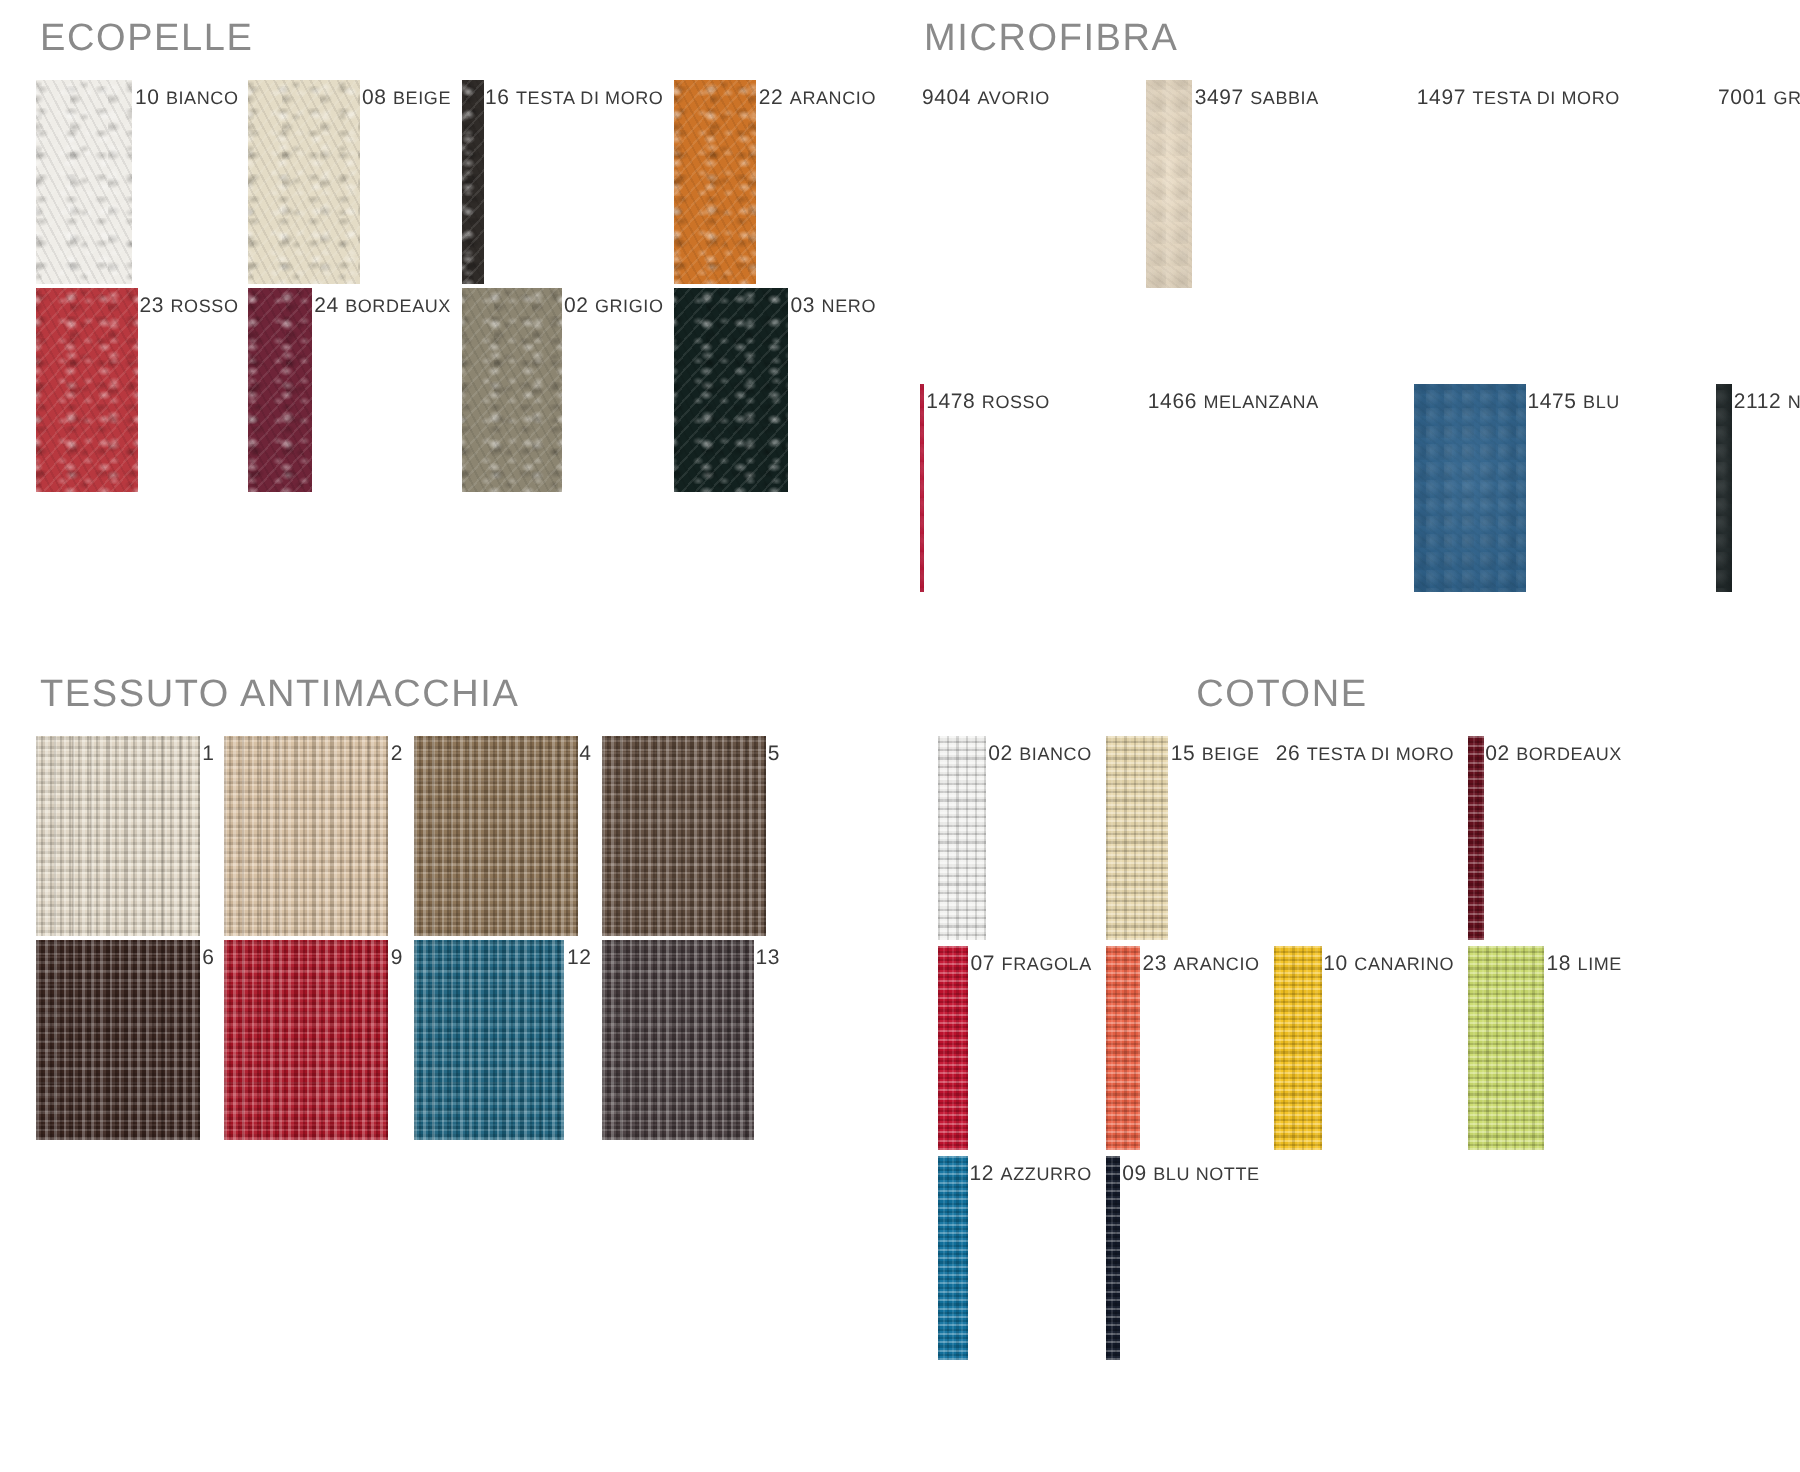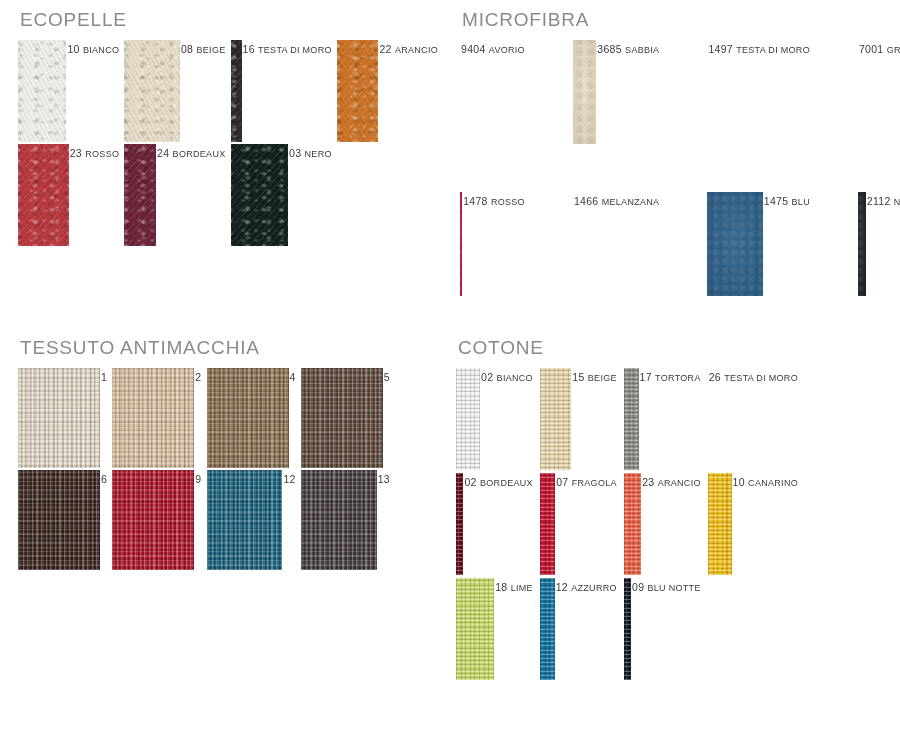--- a/index.html
+++ b/index.html
@@ -22,21 +22,21 @@
     padding-left: 46px;
   }
 
   
   .section {
     position: absolute;
   }
   .sec-ecopelle     { left: 18px;  top: 10px; width: 420px; }
   .sec-microfibra   { left: 460px; top: 10px; width: 368px; }
   .sec-tessuto      { left: 18px;  top: 338px; width: 372px; }
-  .sec-cotone       { left: 456px; top: 338px; width: 342px; }
+  .sec-cotone       { left: 469px; top: 338px; width: 342px; text-align: center; }
 
   .sec-title {
     font-size: 19px;
     letter-spacing: 0.8px;
     color: #8a8a8a;
     font-weight: 400;
     line-height: 1;
     white-space: nowrap;
     margin: 0 0 11px 2px;
     font-stretch: condensed;
@@ -209,36 +209,40 @@
         </div>
         <div class="cell">
           <div class="swatch tex-leather" style="background-color: rgb(184, 56, 63);"></div>
           <div class="label"><span class="code">23 </span><span class="nm">ROSSO</span></div>
         </div>
         <div class="cell">
           <div class="swatch tex-leather" style="background-color: rgb(110, 36, 56);"></div>
           <div class="label"><span class="code">24 </span><span class="nm">BORDEAUX</span></div>
         </div>
         <div class="cell">
+          <div class="swatch tex-leather" style="background-color: rgb(140, 133, 113);"></div>
+          <div class="label"><span class="code">02 </span><span class="nm">GRIGIO</span></div>
+        </div>
+        <div class="cell">
           <div class="swatch tex-leather" style="background-color: rgb(18, 33, 31);"></div>
           <div class="label"><span class="code">03 </span><span class="nm">NERO</span></div>
         </div>
       </div>
   </div>
 
   <div class="section sec-microfibra">
     <div class="sec-title">MICROFIBRA</div>
     <div class="grid grid-microfibra">
         <div class="cell">
           <div class="swatch tex-suede" style="background-color: rgb(237, 233, 225);"></div>
           <div class="label"><span class="code">9404 </span><span class="nm">AVORIO</span></div>
         </div>
         <div class="cell">
           <div class="swatch tex-suede" style="background-color: rgb(234, 220, 197);"></div>
-          <div class="label"><span class="code">3685 </span><span class="nm">SABBIA</span></div>
+          <div class="label"><span class="code">3497 </span><span class="nm">SABBIA</span></div>
         </div>
         <div class="cell">
           <div class="swatch tex-suede" style="background-color: rgb(64, 41, 28);"></div>
           <div class="label"><span class="code">1497 </span><span class="nm">TESTA DI MORO</span></div>
         </div>
         <div class="cell">
           <div class="swatch tex-suede short" style="background-color: rgb(90, 106, 106);"></div>
           <div class="label"><span class="code">7001 </span><span class="nm">GRIGIO</span></div>
         </div>
         <div class="cell">
@@ -303,24 +307,20 @@
     <div class="grid grid-cotone">
         <div class="cell">
           <div class="swatch tex-canvas" style="background-color: rgb(242, 242, 240);"></div>
           <div class="label"><span class="code">02 </span><span class="nm">BIANCO</span></div>
         </div>
         <div class="cell">
           <div class="swatch tex-canvas" style="background-color: rgb(232, 216, 174);"></div>
           <div class="label"><span class="code">15 </span><span class="nm">BEIGE</span></div>
         </div>
         <div class="cell">
-          <div class="swatch tex-canvas" style="background-color: rgb(142, 140, 133);"></div>
-          <div class="label"><span class="code">17 </span><span class="nm">TORTORA</span></div>
-        </div>
-        <div class="cell">
           <div class="swatch tex-canvas" style="background-color: rgb(58, 35, 23);"></div>
           <div class="label"><span class="code">26 </span><span class="nm">TESTA DI MORO</span></div>
         </div>
         <div class="cell">
           <div class="swatch tex-canvas" style="background-color: rgb(103, 16, 30);"></div>
           <div class="label"><span class="code">02 </span><span class="nm">BORDEAUX</span></div>
         </div>
         <div class="cell">
           <div class="swatch tex-canvas" style="background-color: rgb(196, 18, 47);"></div>
           <div class="label"><span class="code">07 </span><span class="nm">FRAGOLA</span></div>

